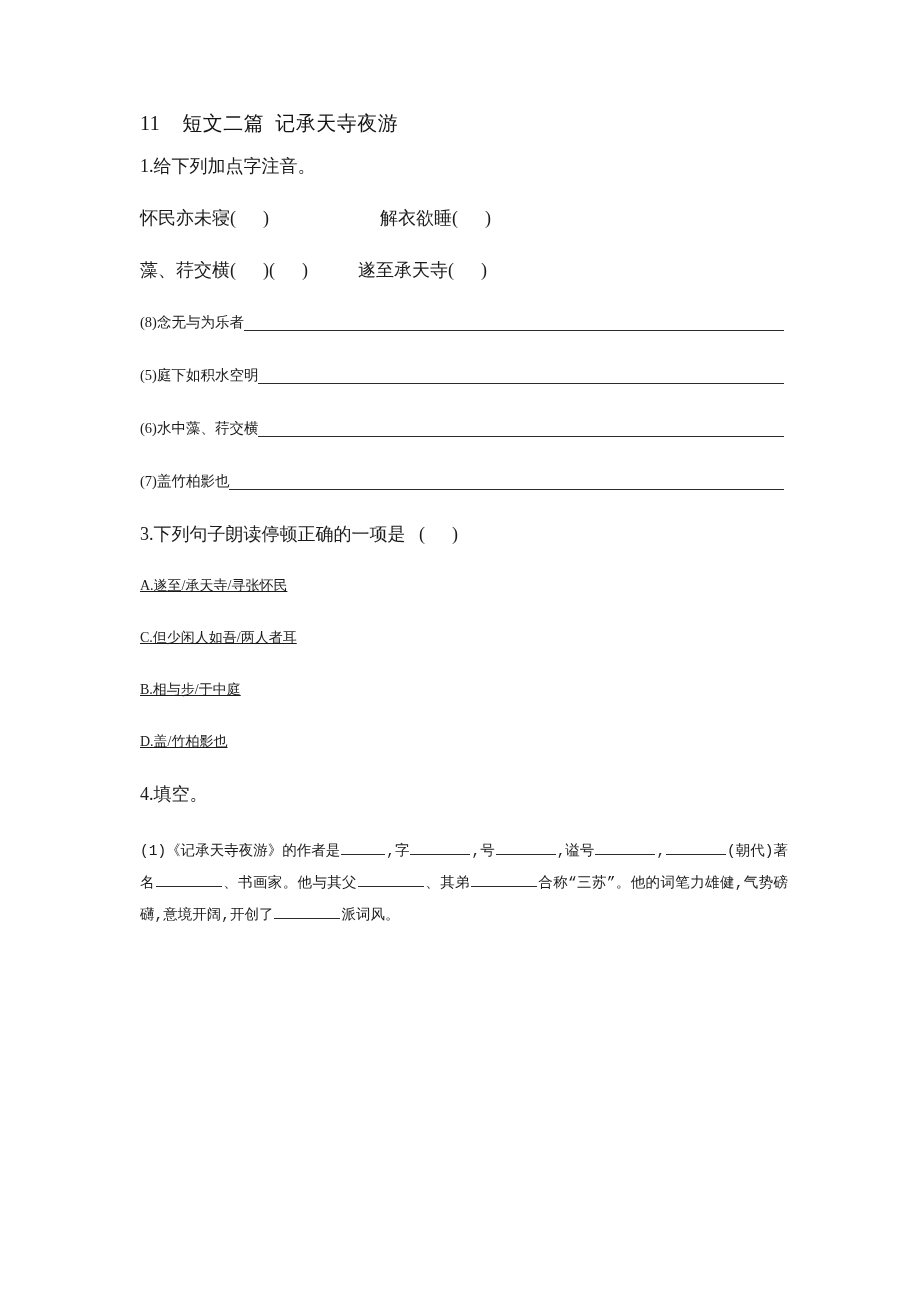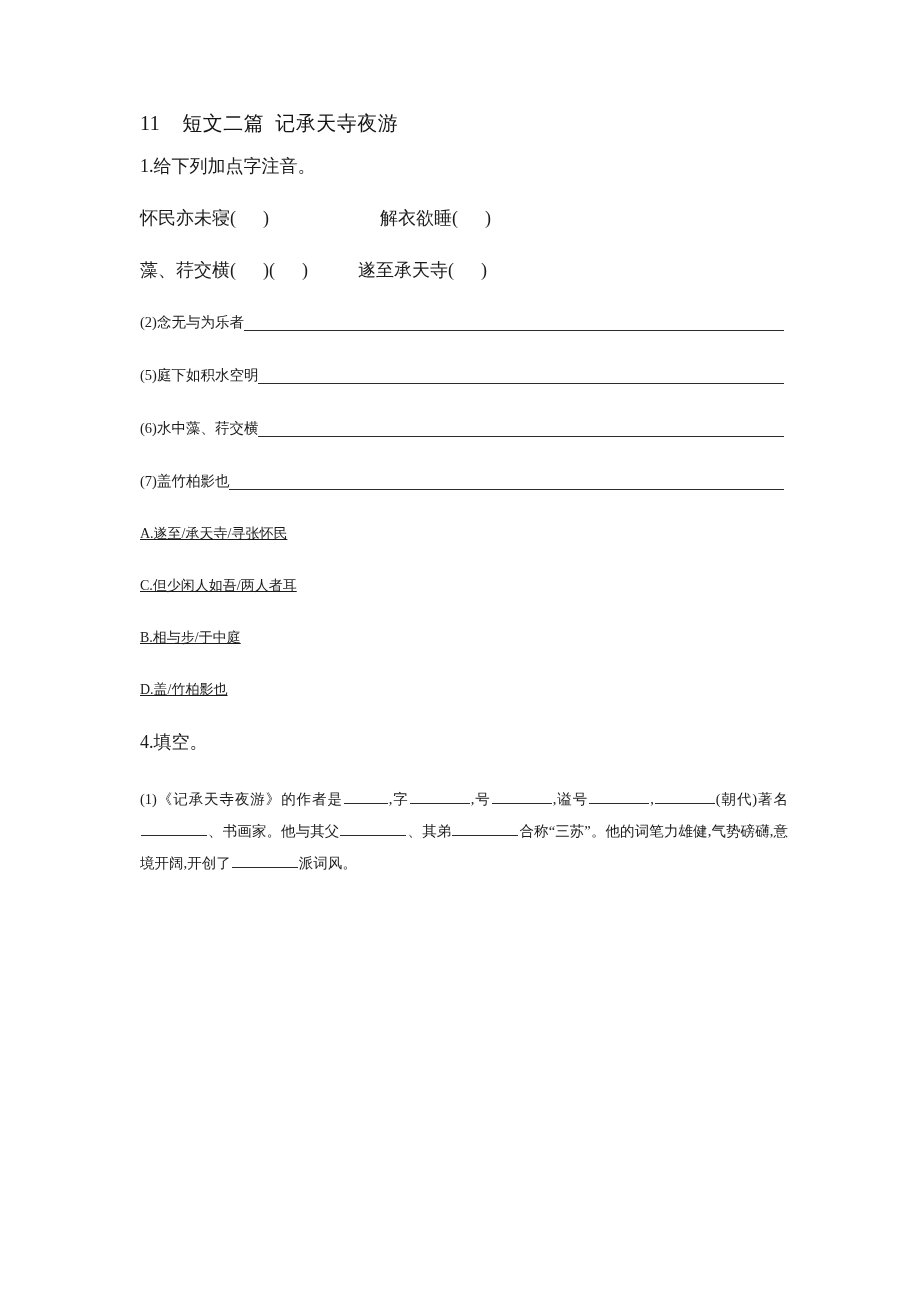--- a/index.html
+++ b/index.html
@@ -102,20 +102,21 @@
   }
 
   
   .fill-para {
     font-size: 14.5px;
     line-height: 32px;
     margin: 0;
     width: 648px;
     text-align: justify;
     text-justify: inter-ideograph;
+    font-family: Liberation Mono, monospace;
   }
   .blank {
     display: inline-block;
     border-bottom: 1.1px solid #2b2b2b;
     vertical-align: baseline;
     height: 15px;
     margin: 0 1px;
   }
   .b-sm { width: 44px; }
   .b-md { width: 60px; }
@@ -136,36 +137,37 @@
       <span class="col-b">解衣欲睡(      )</span>
     </div>
 
     <div class="pinyin-row row2">
       <span class="col-a">藻、荇交横(      )(      )</span>
       <span class="col-b">遂至承天寺(      )</span>
     </div>
 
 
     <div class="def-item">
-      <span class="label">(2)念无与为乐者</span>
+      <span class="label">(8)念无与为乐者</span>
       <span class="rule"></span>
     </div>
     <div class="def-item">
       <span class="label">(5)庭下如积水空明</span>
       <span class="rule"></span>
     </div>
     <div class="def-item">
       <span class="label">(6)水中藻、荇交横</span>
       <span class="rule"></span>
     </div>
     <div class="def-item">
       <span class="label">(7)盖竹柏影也</span>
       <span class="rule"></span>
     </div>
 
+    <p class="q-line">3.下列句子朗读停顿正确的一项是   (      )</p>
 
     <p class="choice">A.遂至/承天寺/寻张怀民</p>
     <p class="choice">C.但少闲人如吾/两人者耳</p>
     <p class="choice">B.相与步/于中庭</p>
     <p class="choice">D.盖/竹柏影也</p>
 
     <p class="q-line">4.填空。</p>
 
     <p class="fill-para"><span>(1)《记承天寺夜游》的作者是</span><span class="blank b-sm"></span><span>,字</span><span class="blank b-md"></span><span>,号</span><span class="blank b-md"></span><span>,谥号</span><span class="blank b-md"></span><span>,</span><span class="blank b-md"></span><span>(朝代)著名</span><span class="blank b-lg"></span><span>、书画家。他与其父</span><span class="blank b-lg"></span><span>、其弟</span><span class="blank b-lg"></span><span>合称“三苏”。他的词笔力雄健,气势磅礴,意境开阔,开创了</span><span class="blank b-lg"></span><span>派词风。</span></p>
 

